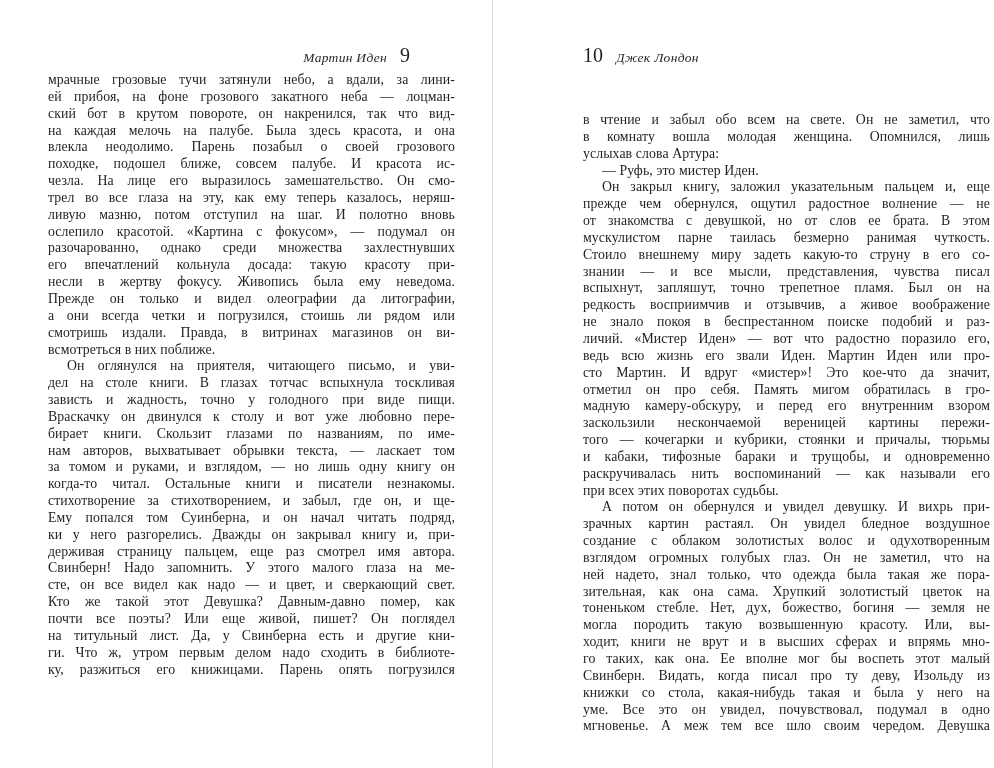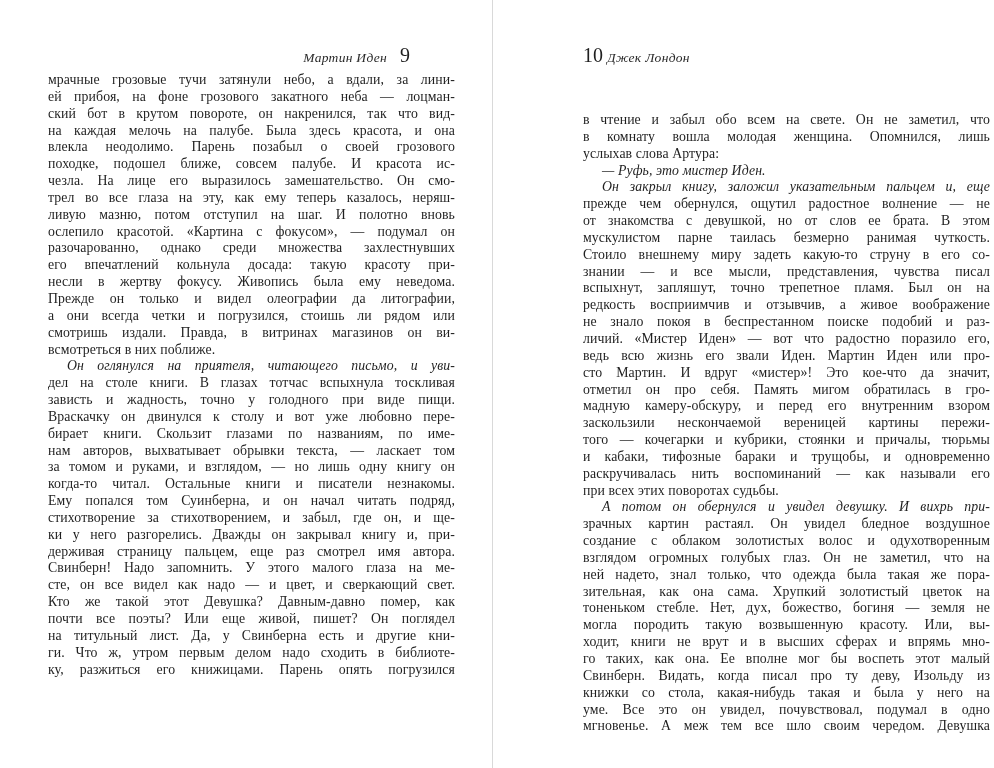--- a/index.html
+++ b/index.html
@@ -41,21 +41,21 @@
     font-style: italic;
     font-size: 13.5px;
     letter-spacing: 0.3px;
     color: #2a2a2a;
   }
   .hnum {
     font-size: 20px;
     color: #1f1f1f;
   }
   .header-left .hnum { margin-left: 9px; }
-  .header-right .hnum { }
+  .header-right .hnum { margin-right: 9px; }
 
   .text {
     position: absolute;
     top: 72px;
     width: 407px;
     font-size: 13.8px;
     line-height: 16.85px;
     letter-spacing: 0.1px;
   }
   .text-left  { left: 48px; }
@@ -63,21 +63,21 @@
 
   .line {
     text-align: justify;
     text-align-last: justify;
     text-justify: inter-word;
     white-space: normal;
     height: 16.85px;
     overflow: visible;
   }
   .line.plain { text-align-last: left; }
-  .line.indent { text-indent: 19px; font-style: italic; }
+  .line.indent { text-indent: 19px; }
 </style>
 </head>
 <body>
 
 <div class="spread">
 
   <div class="page left">
     <div class="header header-left">
       <span class="htitle">Мартин Иден</span>
       <span class="hnum">9</span>
@@ -101,22 +101,22 @@
         <div class="line">смотришь издали. Правда, в витринах магазинов он ви-</div>
         <div class="line plain">всмотреться в них поближе.</div>
         <div class="line indent">Он оглянулся на приятеля, читающего письмо, и уви-</div>
         <div class="line">дел на столе книги. В глазах тотчас вспыхнула тоскливая</div>
         <div class="line">зависть и жадность, точно у голодного при виде пищи.</div>
         <div class="line">Враскачку он двинулся к столу и вот уже любовно пере-</div>
         <div class="line">бирает книги. Скользит глазами по названиям, по име-</div>
         <div class="line">нам авторов, выхватывает обрывки текста, — ласкает том</div>
         <div class="line">за томом и руками, и взглядом, — но лишь одну книгу он</div>
         <div class="line">когда-то читал. Остальные книги и писатели незнакомы.</div>
+        <div class="line">стихотворение за стихотворением, и забыл, где он, и ще-</div>
         <div class="line">Ему попался том Суинберна, и он начал читать подряд,</div>
-        <div class="line">стихотворение за стихотворением, и забыл, где он, и ще-</div>
         <div class="line">ки у него разгорелись. Дважды он закрывал книгу и, при-</div>
         <div class="line">держивая страницу пальцем, еще раз смотрел имя автора.</div>
         <div class="line">Свинберн! Надо запомнить. У этого малого глаза на ме-</div>
         <div class="line">сте, он все видел как надо — и цвет, и сверкающий свет.</div>
         <div class="line">Кто же такой этот Девушка? Давным-давно помер, как</div>
         <div class="line">почти все поэты? Или еще живой, пишет? Он поглядел</div>
         <div class="line">на титульный лист. Да, у Свинберна есть и другие кни-</div>
         <div class="line">ги. Что ж, утром первым делом надо сходить в библиоте-</div>
         <div class="line">ку, разжиться его книжицами. Парень опять погрузился</div>
       </div>

